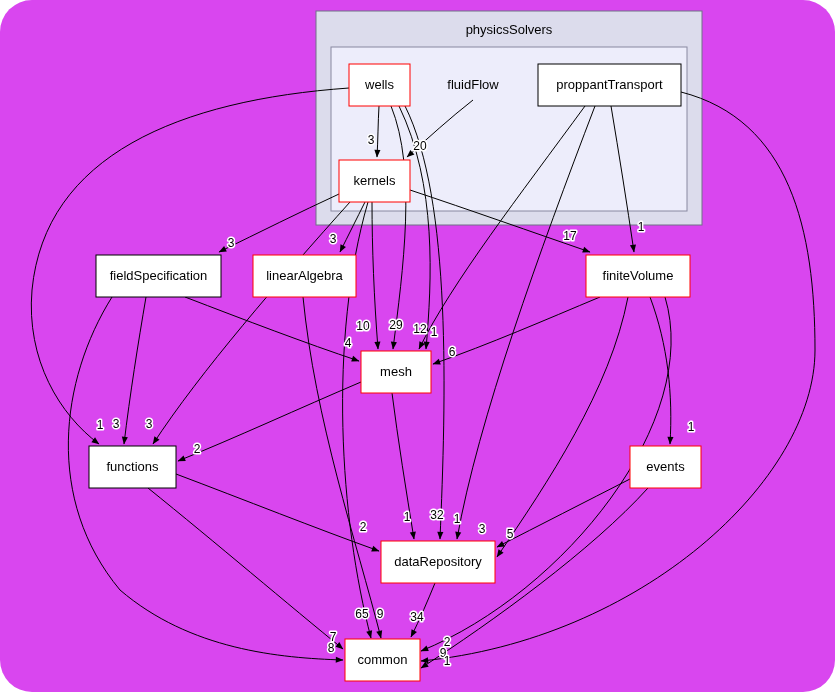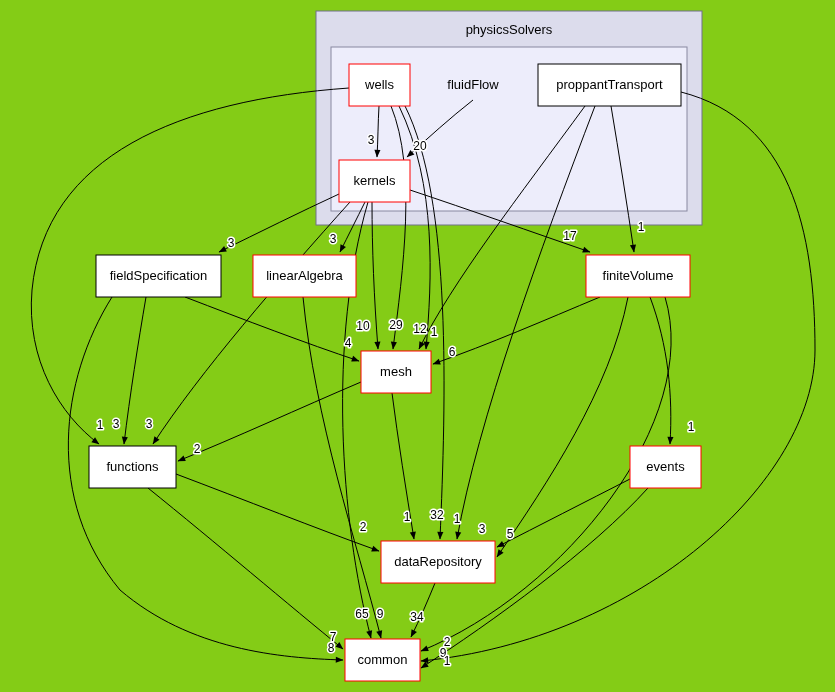--- a/index.html
+++ b/index.html
@@ -4,23 +4,24 @@
 <style>
   html, body {
     margin: 0;
     padding: 0;
     background: #ffffff;
   }
   .canvas {
     position: relative;
     width: 835px;
     height: 692px;
-    background: #84cc16;
+    background: #d946ef;
     overflow: hidden;
     font-family: "Liberation Sans", sans-serif;
+    border-radius: 32px;
   }
   svg { display: block; }
   .cluster-rect { stroke-width: 1px; }
   .cluster-label {
     font: 13px "Liberation Sans", sans-serif;
     fill: #000000;
     text-anchor: middle;
     cursor: pointer;
   }
   .node-rect {

